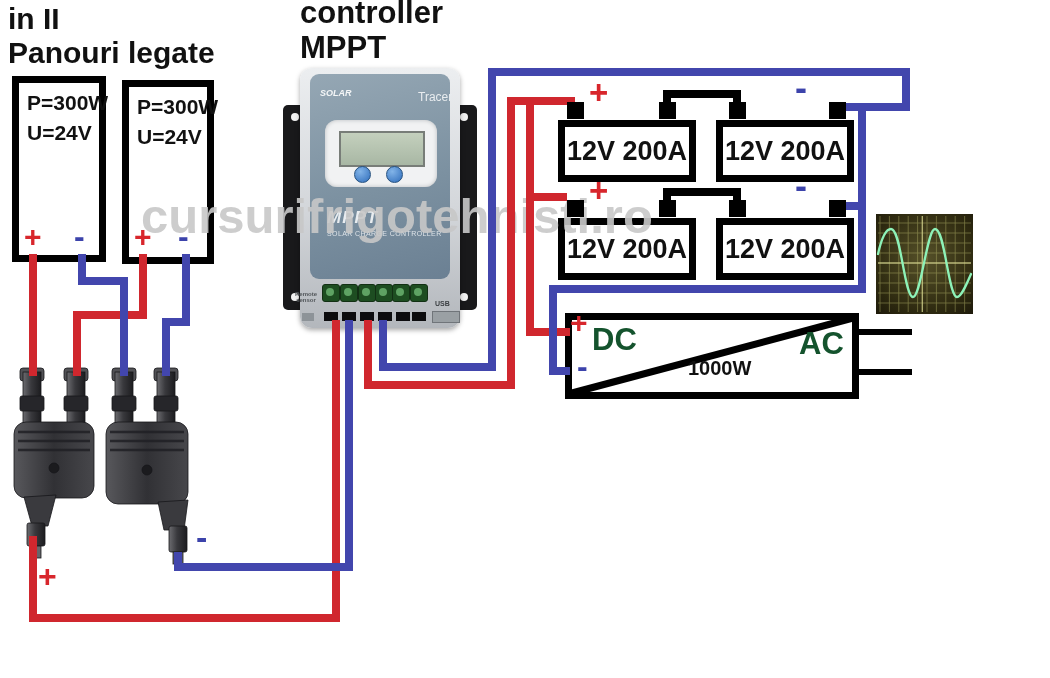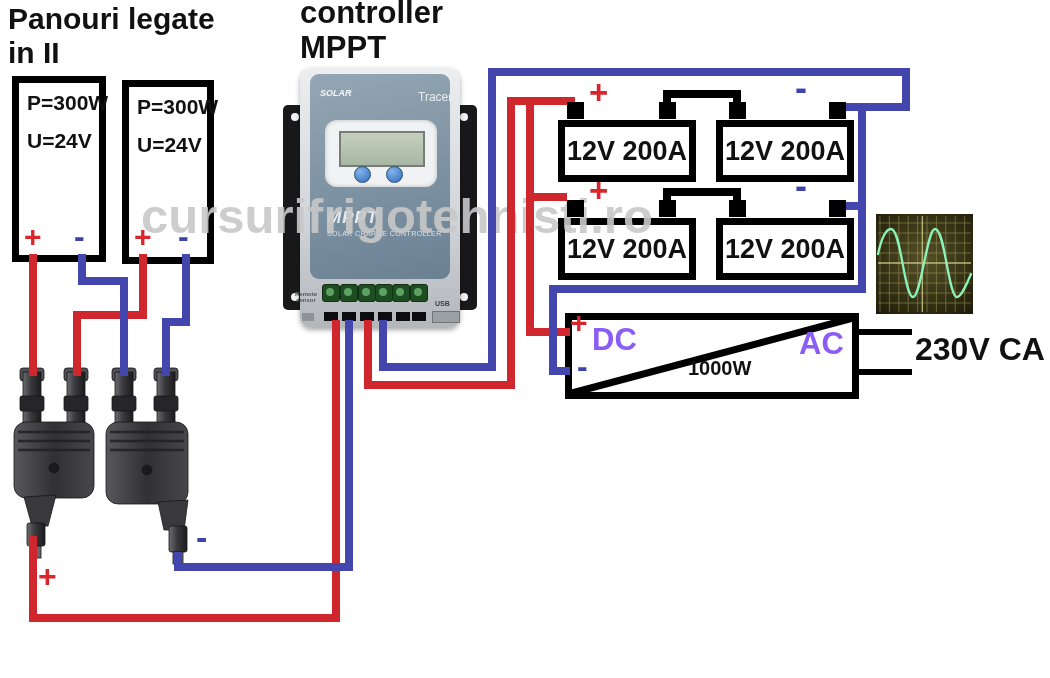--- a/index.html
+++ b/index.html
@@ -2,32 +2,32 @@
 <html><head>
 <meta charset="utf-8">
 <style>
   html,body{margin:0;padding:0;background:#fff;}
   #stage{position:relative;width:1050px;height:678px;background:#fff;overflow:hidden;
          font-family:"Liberation Sans",sans-serif;color:#111;}
   .abs{position:absolute;}
   .lbl{position:absolute;font-weight:800;white-space:nowrap;line-height:1;}
   .red{color:#d8262c;}
   .blue{color:#3c43ab;}
-  .maroon{color:#8b5cf6;}
+  .maroon{color:#14532d;}
 
   
   #title-panels{left:8px;top:2px;font-size:30px;font-weight:800;line-height:34px;z-index:7;}
   #title-controller{left:300px;top:-5px;font-size:31px;font-weight:800;line-height:35px;z-index:7;}
 
   
   .panel{position:absolute;background:#fff;border:7px solid #000;z-index:2;}
   #panel-1{left:12px;top:76px;width:80px;height:172px;}
   #panel-2{left:122px;top:80px;width:78px;height:170px;}
   .panel .pw{position:absolute;left:8px;top:8px;font-size:21px;font-weight:700;}
-  .panel .pv{position:absolute;left:8px;top:38px;font-size:21px;font-weight:700;margin-top:8px;}
+  .panel .pv{position:absolute;left:8px;top:38px;font-size:21px;font-weight:700;}
 
   
   .battery{position:absolute;width:124px;height:48px;background:#fff;border:7px solid #000;
            display:flex;align-items:center;justify-content:center;
            font-size:27px;font-weight:800;z-index:2;}
   #battery-1{left:558px;top:120px;}
   #battery-2{left:716px;top:120px;}
   #battery-3{left:558px;top:218px;}
   #battery-4{left:716px;top:218px;}
 
@@ -77,22 +77,22 @@
   #ctrl-label-left{position:absolute;left:12px;top:231px;width:28px;font-size:6px;line-height:6px;
                    color:#52565a;text-align:center;font-weight:700;}
   #ctrl-label-right{position:absolute;left:155px;top:240px;font-size:7px;color:#3c4044;font-weight:700;}
 </style>
 </head>
 <body>
 
 <div id="stage">
 
   <div id="title-panels" class="abs">
+    <div>in II</div>
     <div>Panouri legate</div>
-    <div>in II</div>
   </div>
   <div id="title-controller" class="abs">
     <div>controller</div>
     <div>MPPT</div>
   </div>
 
   <div id="panel-1" class="panel">
     <div class="pw">P=300W</div>
     <div class="pv">U=24V</div>
   </div>
@@ -159,21 +159,20 @@
   <div class="lbl blue" style="left:795px;top:70px;font-size:36px;z-index:7;">-</div>
   <div class="lbl red" style="left:589px;top:174px;font-size:33px;z-index:7;">+</div>
   <div class="lbl blue" style="left:795px;top:168px;font-size:36px;z-index:7;">-</div>
 
   <div id="inverter" class="abs"></div>
   <div class="lbl red" style="left:570px;top:308px;font-size:30px;z-index:7;">+</div>
   <div class="lbl maroon" style="left:592px;top:324px;font-size:31px;z-index:7;">DC</div>
   <div class="lbl blue" style="left:577px;top:350px;font-size:32px;z-index:7;">-</div>
   <div class="lbl" style="left:688px;top:358px;font-size:20px;z-index:7;">1000W</div>
   <div class="lbl maroon" style="left:799px;top:328px;font-size:31px;z-index:7;">AC</div>
-  <div class="lbl" style="left:915px;top:333px;font-size:32px;z-index:7;">230V CA</div>
 
   <svg id="scope" class="abs" viewBox="0 0 97 100">
     <defs>
       <radialGradient id="sg" cx="50%" cy="45%" r="75%">
         <stop offset="0" stop-color="#565129"></stop>
         <stop offset="0.7" stop-color="#2e2a10"></stop>
         <stop offset="1" stop-color="#1d190a"></stop>
       </radialGradient>
     </defs>
     <rect x="0" y="0" width="97" height="100" fill="url(#sg)"></rect>

